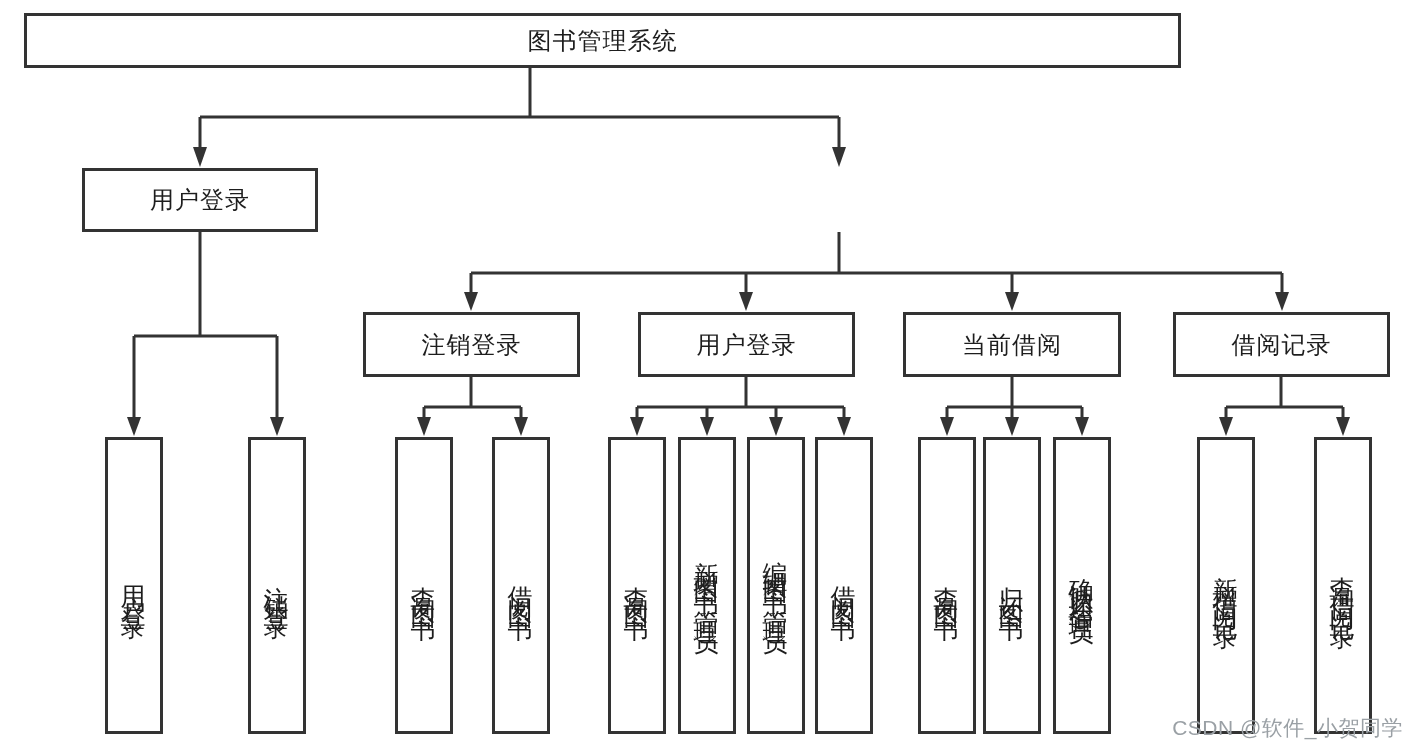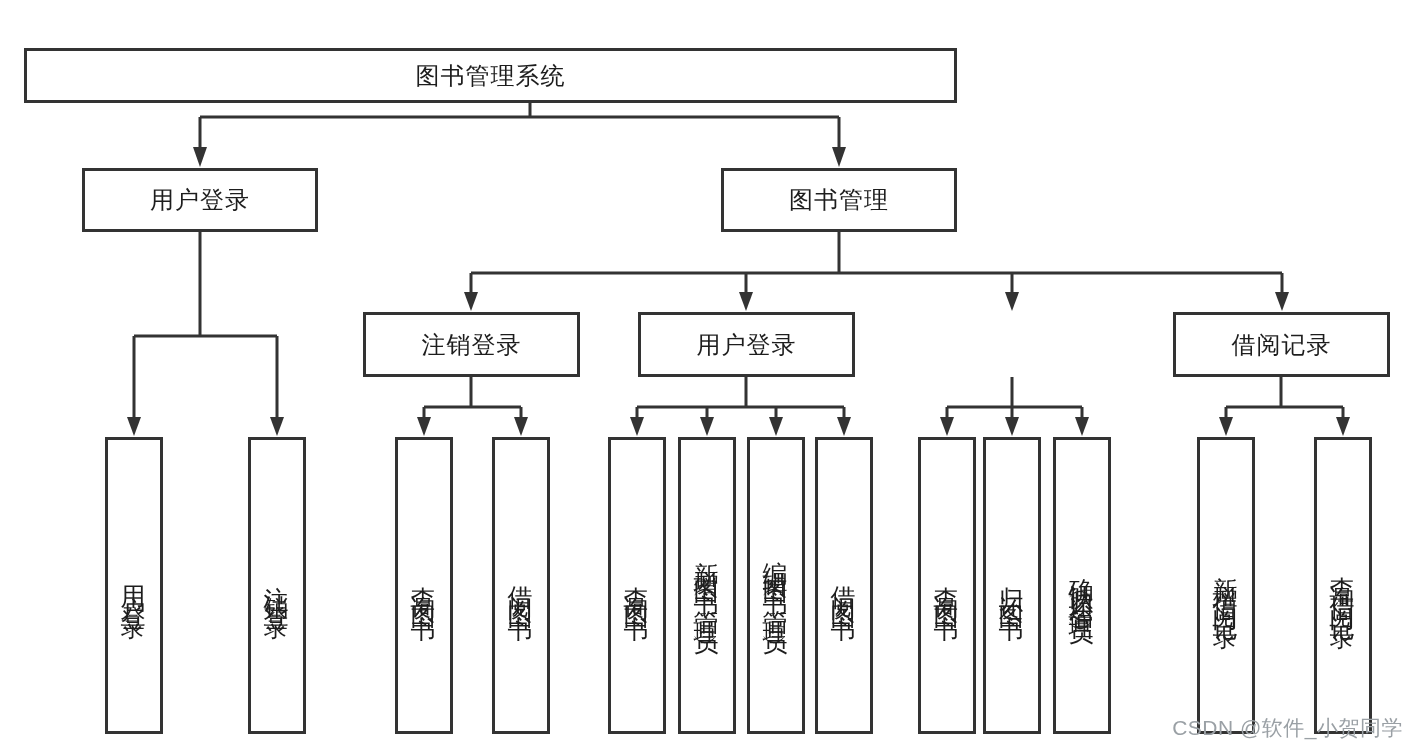--- a/index.html
+++ b/index.html
@@ -64,27 +64,27 @@
     <path d="M1012 377 V407 M947 407 H1082 M947 407 V419 M1012 407 V419 M1082 407 V419"></path>
     <polygon points="940,417 954,417 947,436"></polygon>
     <polygon points="1005,417 1019,417 1012,436"></polygon>
     <polygon points="1075,417 1089,417 1082,436"></polygon>
 
     <path d="M1281 377 V407 M1226 407 H1343 M1226 407 V419 M1343 407 V419"></path>
     <polygon points="1219,417 1233,417 1226,436"></polygon>
     <polygon points="1336,417 1350,417 1343,436"></polygon>
   </svg>
 
-  <div class="node h-node root-node" style="left:24px; top:13px; width:933px; height:55px;margin-top:35px;">图书管理系统</div>
+  <div class="node h-node root-node" style="left:24px; top:13px; width:1157px; height:55px;">图书管理系统</div>
 
   <div class="node h-node" style="left:82px; top:168px; width:236px; height:64px;">用户登录</div>
-  <div class="node h-node" style="left:721px; top:168px; width:236px; height:64px;">图书管理</div>
 
   <div class="node h-node" style="left:363px; top:312px; width:217px; height:65px;">注销登录</div>
   <div class="node h-node" style="left:638px; top:312px; width:217px; height:65px;">用户登录</div>
+  <div class="node h-node" style="left:903px; top:312px; width:218px; height:65px;">当前借阅</div>
   <div class="node h-node" style="left:1173px; top:312px; width:217px; height:65px;">借阅记录</div>
 
   <div class="node v-node" style="left:105px; top:437px; width:58px; height:297px;">用户登录</div>
   <div class="node v-node" style="left:248px; top:437px; width:58px; height:297px;">注销登录</div>
 
   <div class="node v-node" style="left:395px; top:437px; width:58px; height:297px;">查询图书</div>
   <div class="node v-node" style="left:492px; top:437px; width:58px; height:297px;">借阅图书</div>
 
   <div class="node v-node" style="left:608px; top:437px; width:58px; height:297px;">查询图书</div>
   <div class="node v-node" style="left:678px; top:437px; width:58px; height:297px;">新增图书（管理员）</div>

